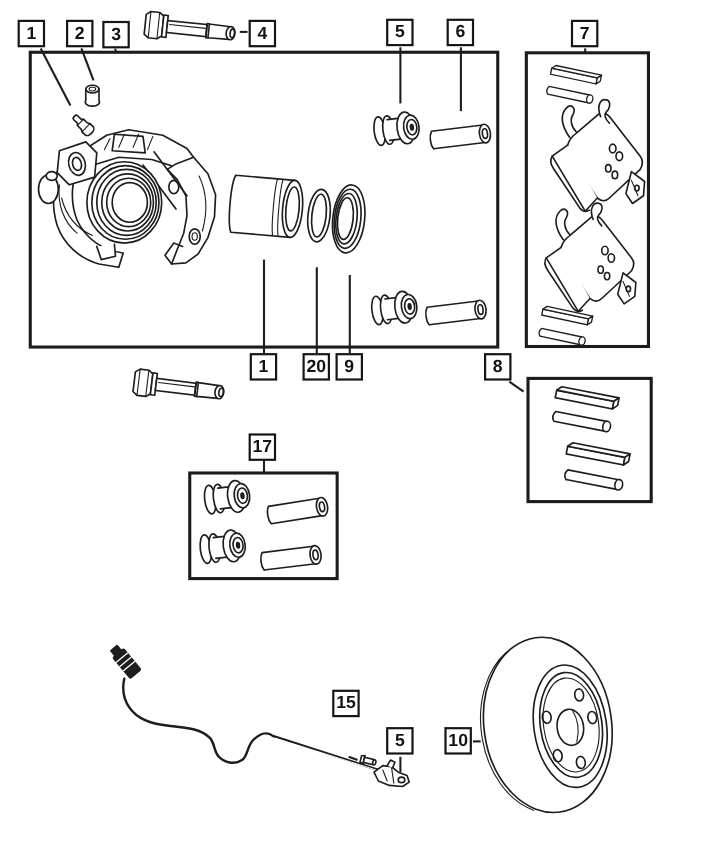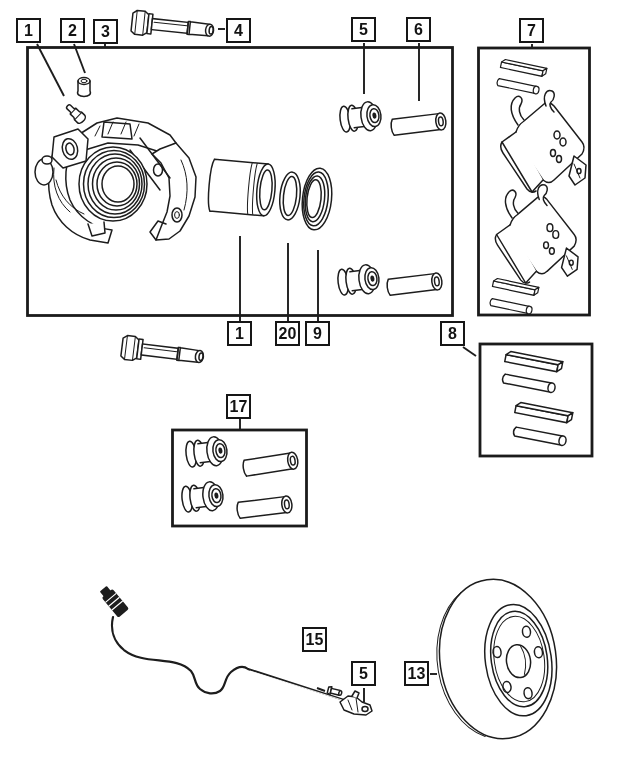--- a/index.html
+++ b/index.html
@@ -291,21 +291,21 @@
   <div class="callout" style="left:275px;top:321px">
       <span>20</span>
     </div>
   <div class="callout" style="left:227px;top:321px">
       <span>1</span>
     </div>
   <div class="callout" style="left:226px;top:394px">
       <span>17</span>
     </div>
   <div class="callout" style="left:404px;top:661px">
-      <span>13</span>
+      <span>10</span>
     </div>
   <div class="callout" style="left:351px;top:661px">
       <span>5</span>
     </div>
   <div class="callout" style="left:302px;top:627px">
       <span>15</span>
     </div>
 
 </div>
 

